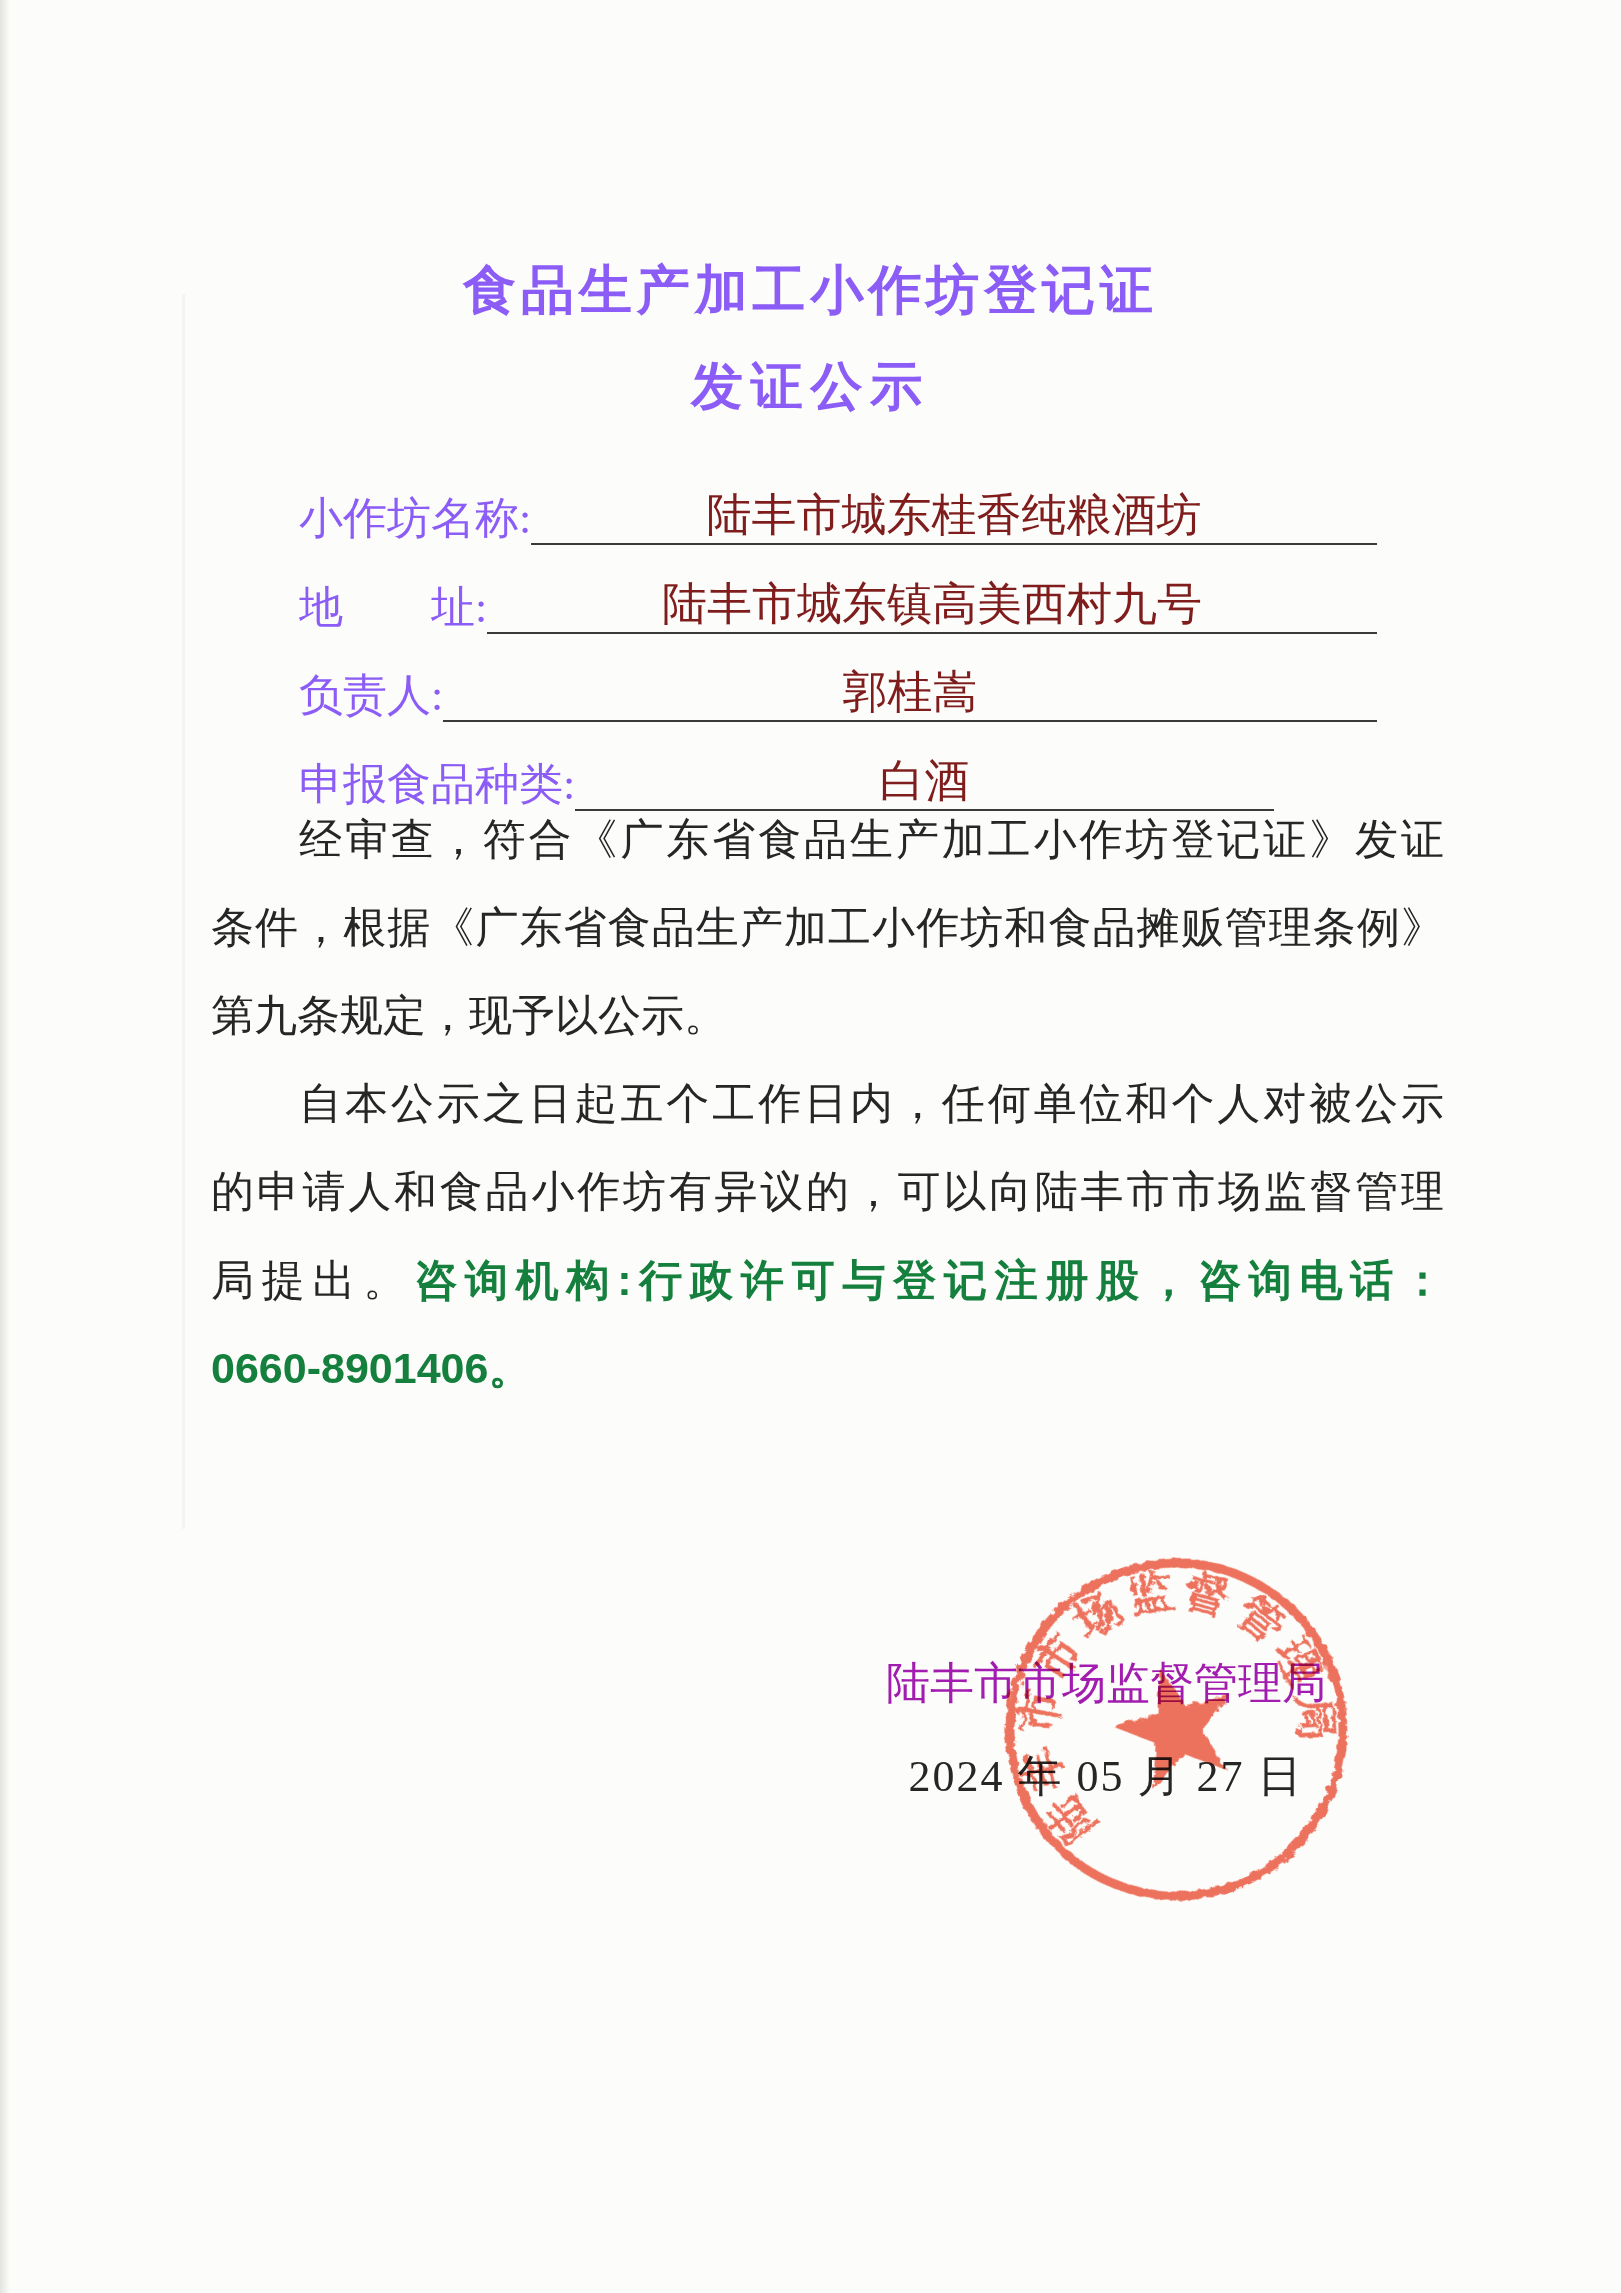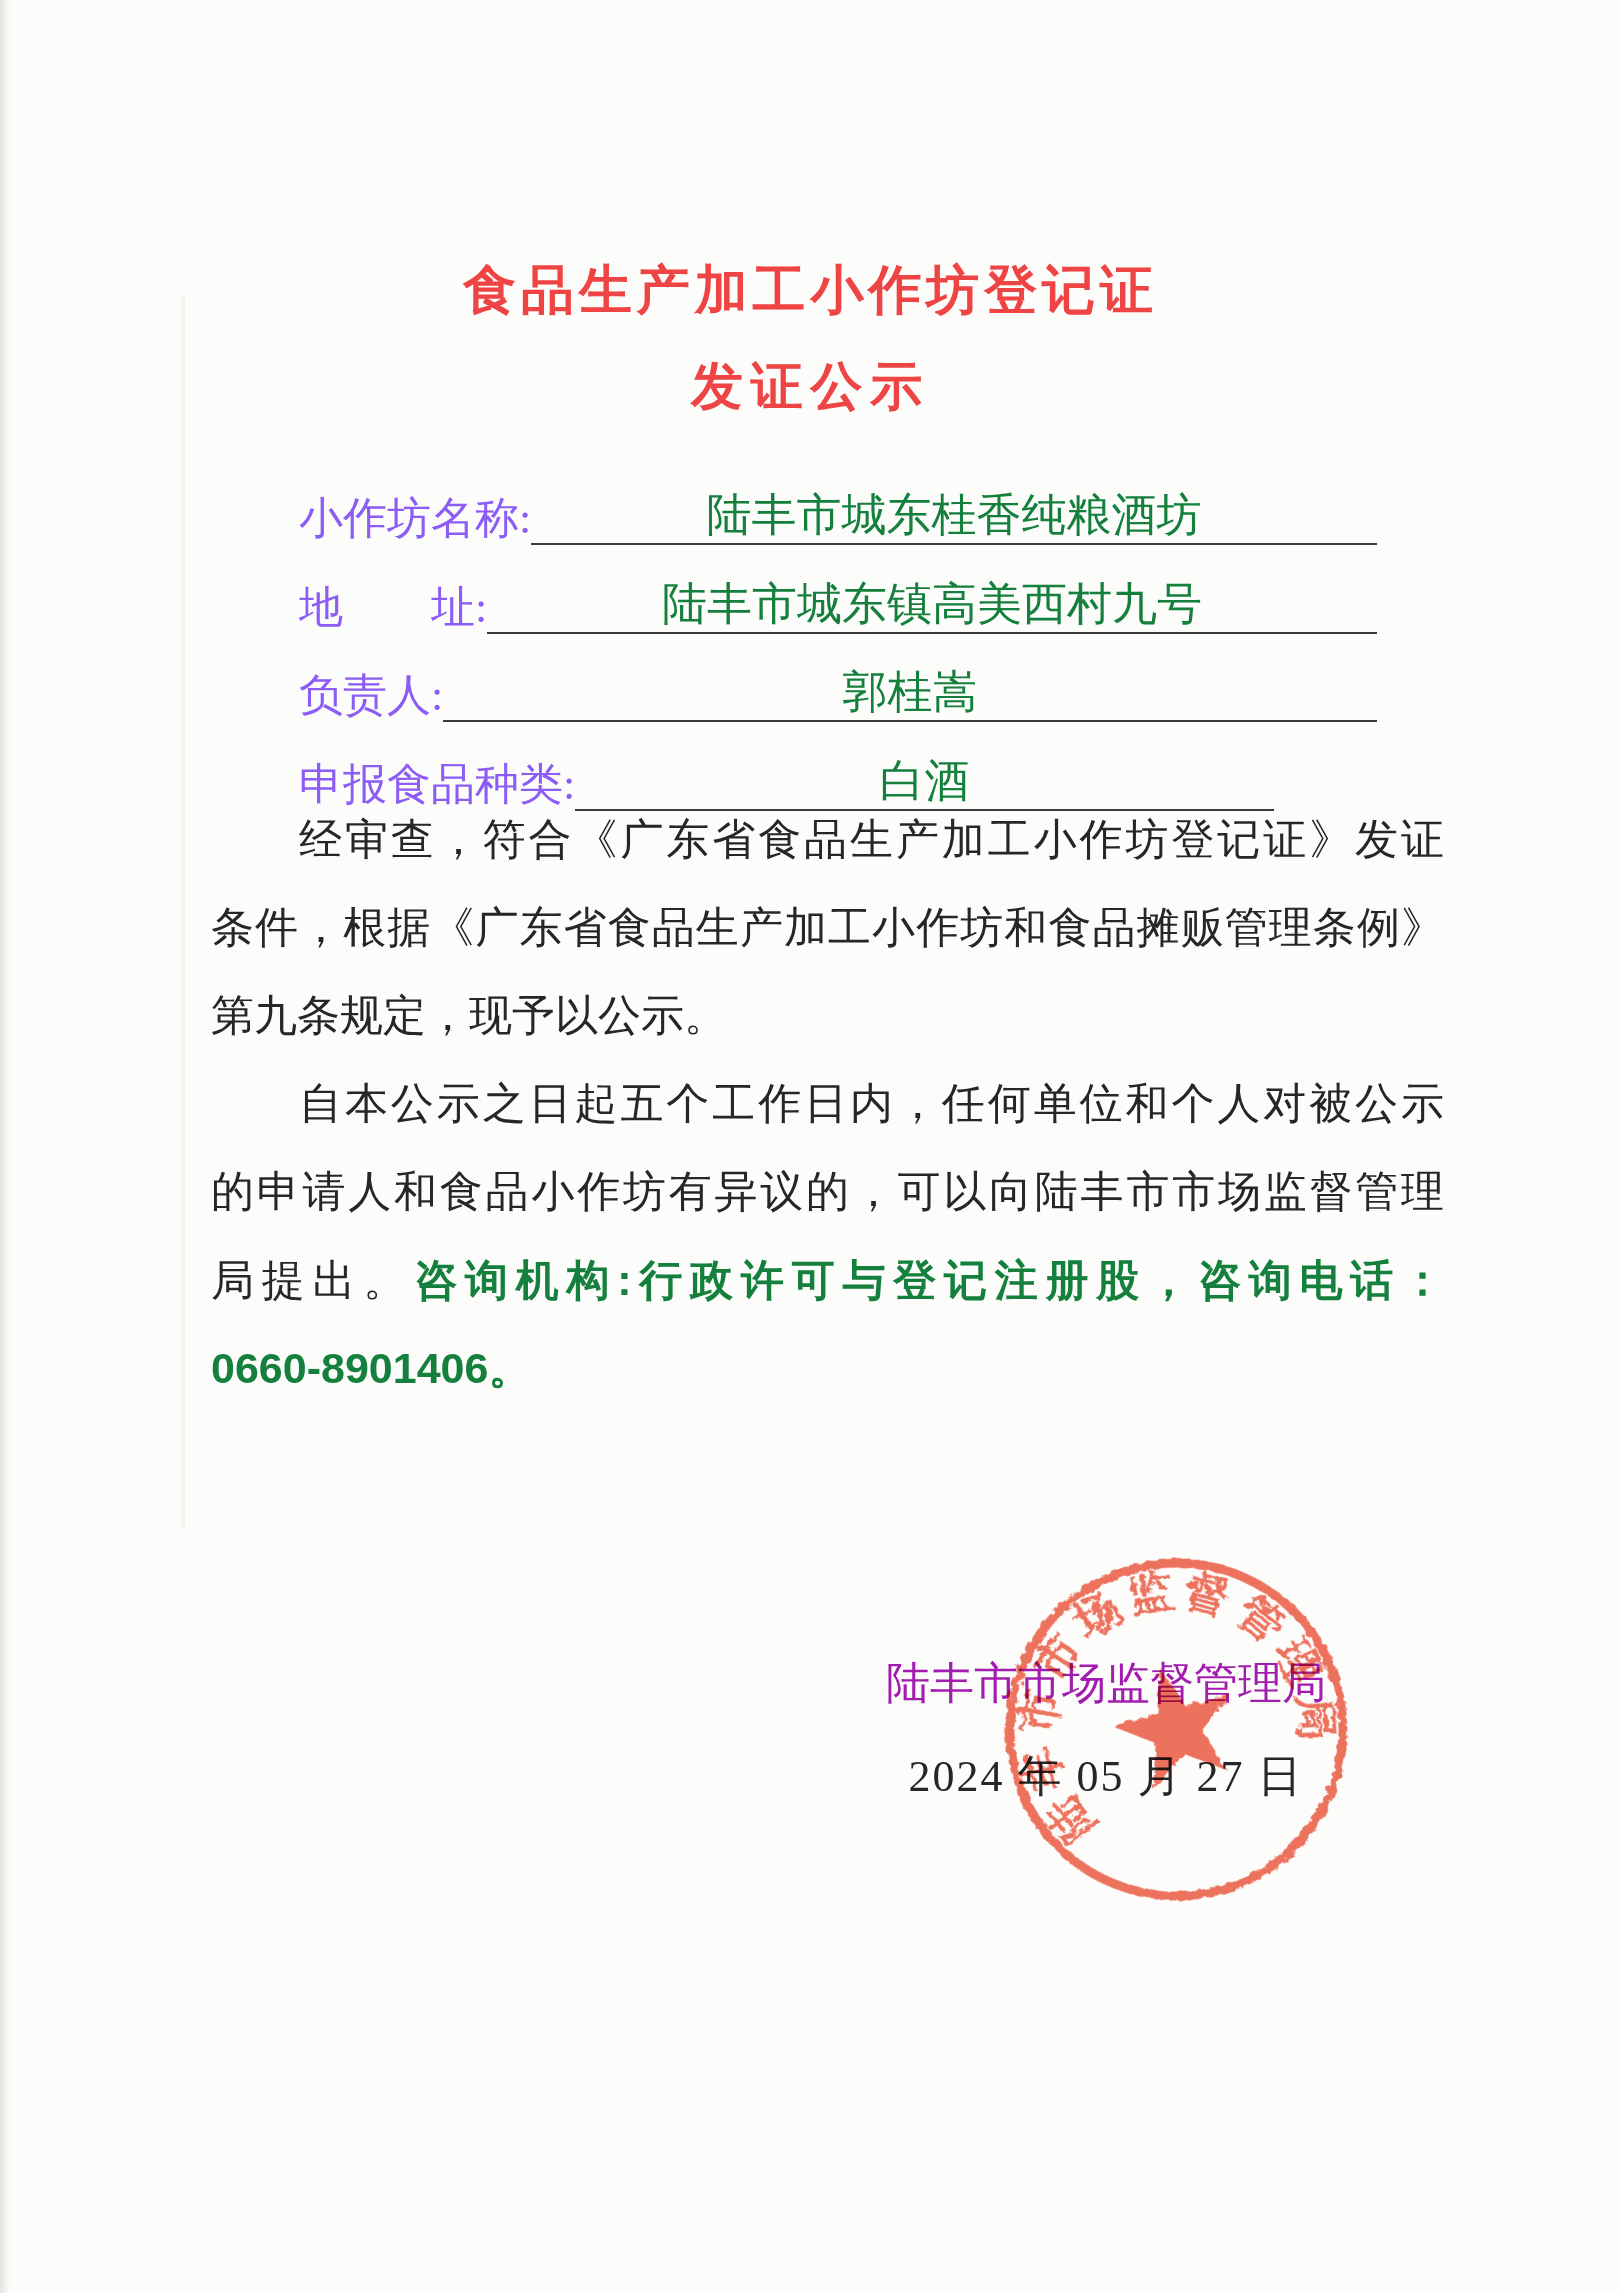--- a/index.html
+++ b/index.html
@@ -9,29 +9,29 @@
     font-family:"Liberation Serif","DejaVu Serif",serif;
     color:#262626;
   }
   
   .scan-edge{position:absolute;left:0;top:0;width:9.8px;height:2294px;
     background:linear-gradient(to right,#e3e3df,rgba(250,250,248,0));}
   .scan-streak{position:absolute;left:182px;top:294px;width:2.9px;height:1235px;
     background:#ececе8;background:#ececе8;background:#ececE8;opacity:.55;}
   
   .title{position:absolute;left:0;top:241px;width:1621px;text-align:center;
-    font-family:"Liberation Sans","DejaVu Sans",sans-serif;font-weight:700;color:#ef4444;}
+    font-family:"Liberation Sans","DejaVu Sans",sans-serif;font-weight:700;color:#8b5cf6;}
   .title-l1{font-size:53px;letter-spacing:4.9px;line-height:98px;}
   .title-l2{font-size:52px;letter-spacing:7.8px;line-height:94px;}
   
   .fields{position:absolute;left:299px;top:482px;width:1078px;}
   .field-row{display:flex;align-items:flex-end;height:63px;margin-bottom:25.5px;}
   .field-label{font-size:44px;line-height:1.15;white-space:pre;color:#8b5cf6;}
   .field-line{flex:1;border-bottom:2.5px solid #3a3a3a;text-align:center;
-    font-size:45px;line-height:1.2;padding-bottom:1px;color:#15803d;}
+    font-size:45px;line-height:1.2;padding-bottom:1px;color:#7f1d1d;}
   .field-row.short .field-line{margin-right:103px;}
   
   .doc-body{position:absolute;left:211px;top:796px;width:1233px;}
   .bline{font-size:43px;line-height:88px;height:88px;color:#262626;
     text-align:justify;text-align-last:justify;text-justify:inter-character;}
   .bline.last{text-align:left;text-align-last:left;}
   .bline.indent{padding-left:88px;}
   .bseg-bold{font-family:"Liberation Sans","DejaVu Sans",sans-serif;font-weight:700;color:#15803d;}
   
   .sign-agency{position:absolute;left:763px;top:1658px;width:686px;text-align:center;

